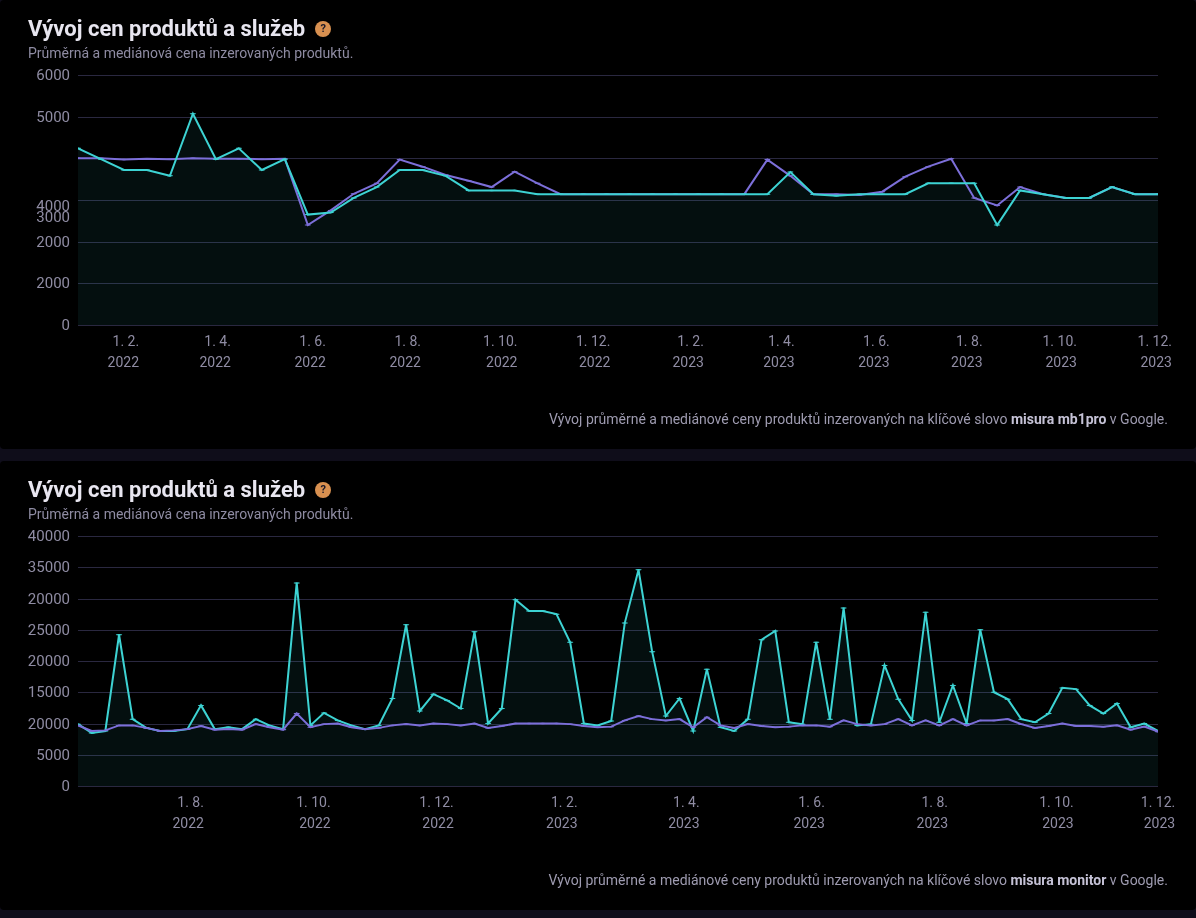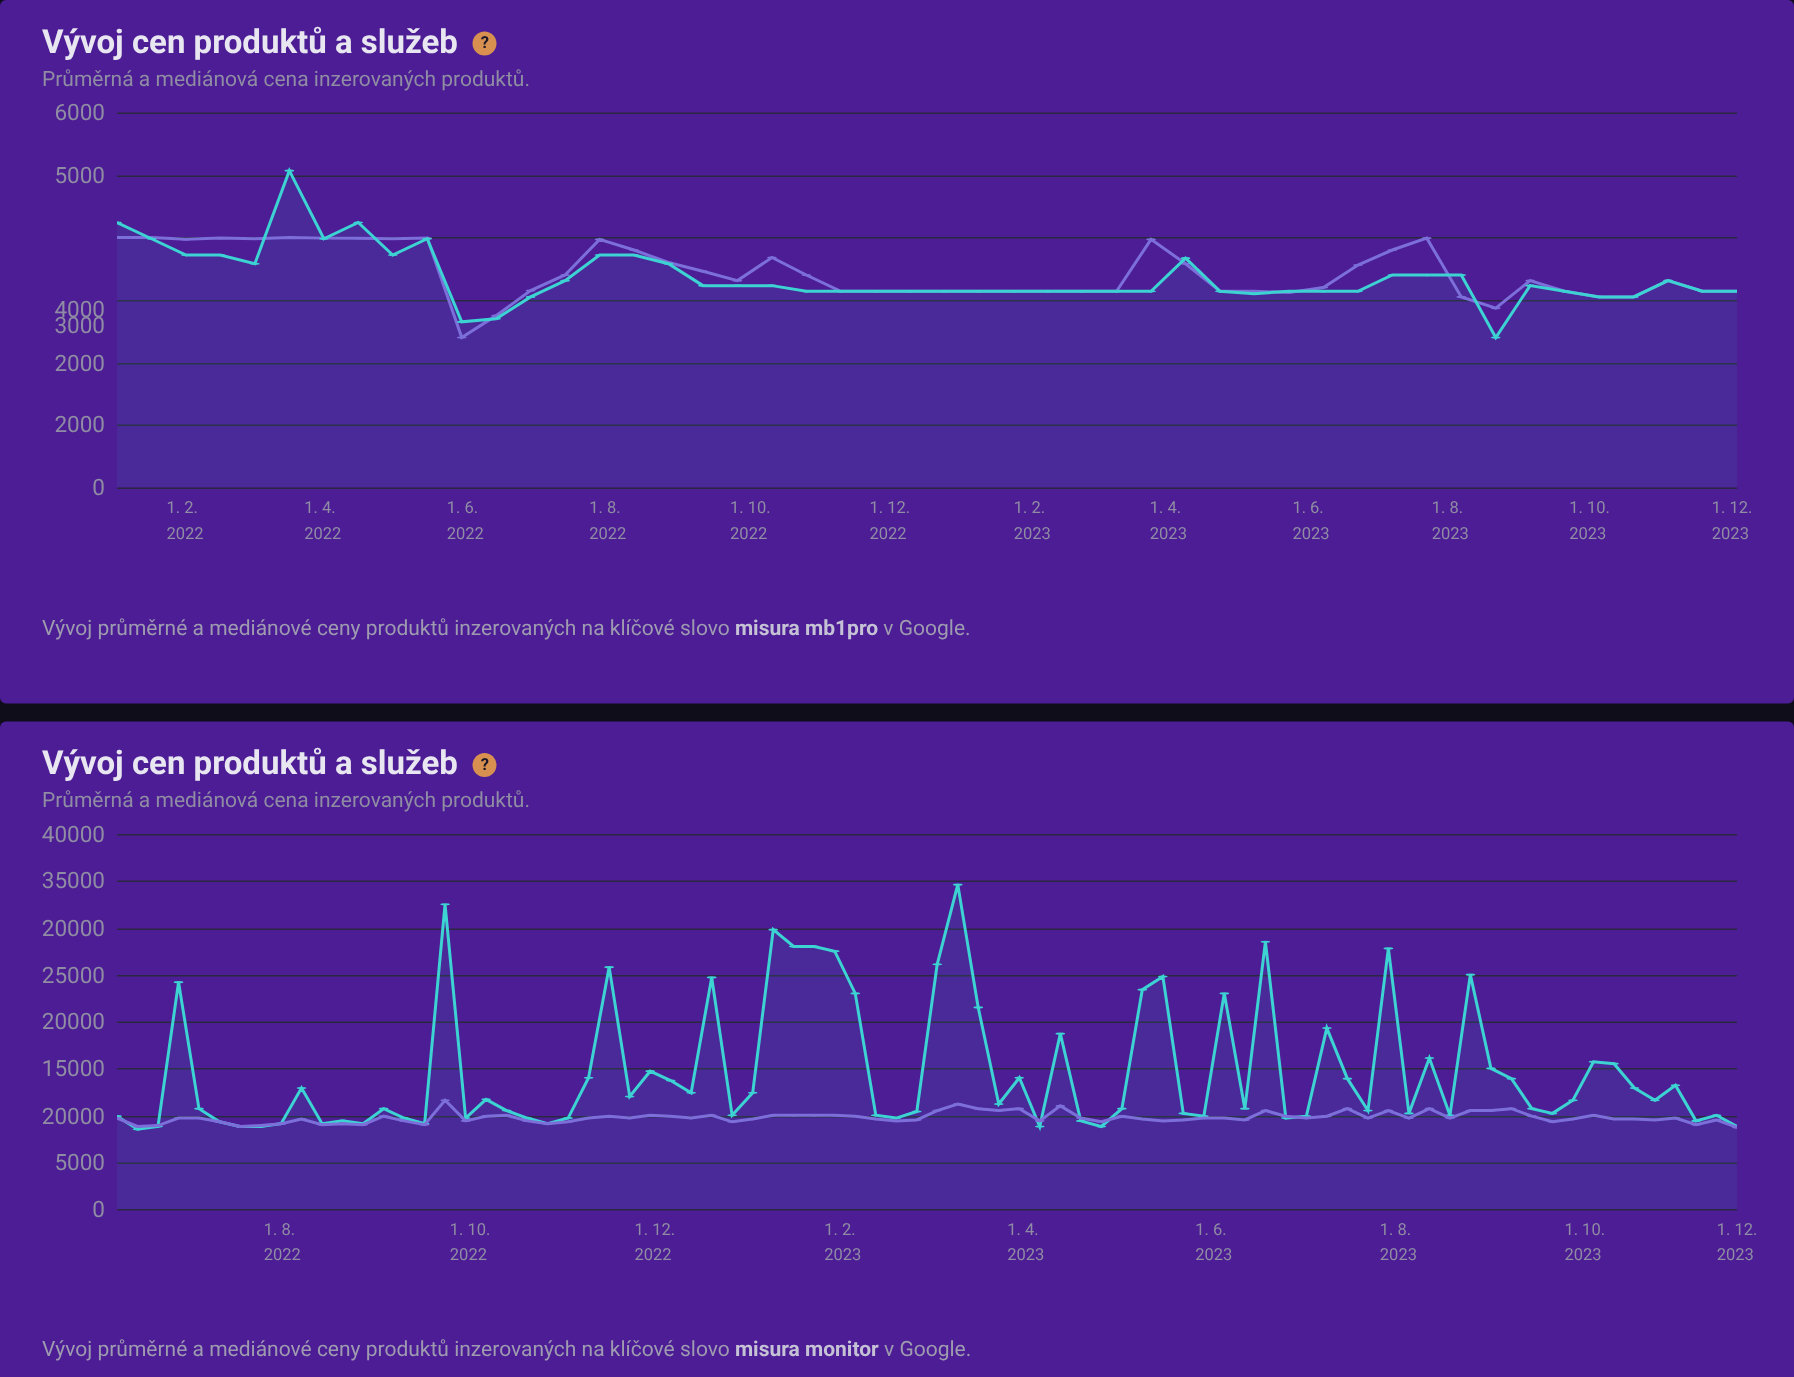--- a/index.html
+++ b/index.html
@@ -5,23 +5,23 @@
   * { box-sizing: border-box; }
   body {
     margin: 0;
     padding: 0;
     background: #0f0d1a;
     font-family: -apple-system, BlinkMacSystemFont, "Segoe UI", Roboto, sans-serif;
     color: #b8b5c7;
     width: 1196px;
   }
   .panel {
-    background: #4c1d95;
+    background: #000000;
     margin: 0 0 12px 0;
-    padding: 16px 28px 28px 28px;
+    padding: 16px 28px 8px 28px;
     border-radius: 4px;
   }
   .panel-title-row {
     display: flex;
     align-items: center;
     gap: 10px;
     margin-bottom: 4px;
   }
   .panel-title {
     color: #e8e6f0;
@@ -71,37 +71,38 @@
     right: calc(100% + 8px);
     transform: translateY(-50%);
     font-size: 15px;
     color: #8f8ca3;
     white-space: nowrap;
   }
   .x-tick {
     position: absolute;
     top: 100%;
     transform: translateX(-50%);
-    font-size: 11px;
+    font-size: 14px;
     color: #8f8ca3;
-    text-align: left;
+    text-align: right;
     line-height: 1.5;
     padding-top: 6px;
     white-space: nowrap;
   }
   .chart-svg {
     position: absolute;
     inset: 0;
     width: 100%;
     height: 100%;
   }
   .panel-footer {
     color: #9e9bb0;
     font-size: 14px;
     margin-top: 36px;
+    text-align: right;
   }
   .panel-footer strong { color: #c5c2d6; font-weight:700; }
 </style>
 </head>
 <body>
 
 <div class="panel">
   <div class="panel-title-row">
     <h2 class="panel-title">Vývoj cen produktů a služeb</h2>
     <span class="help-icon">?</span>

